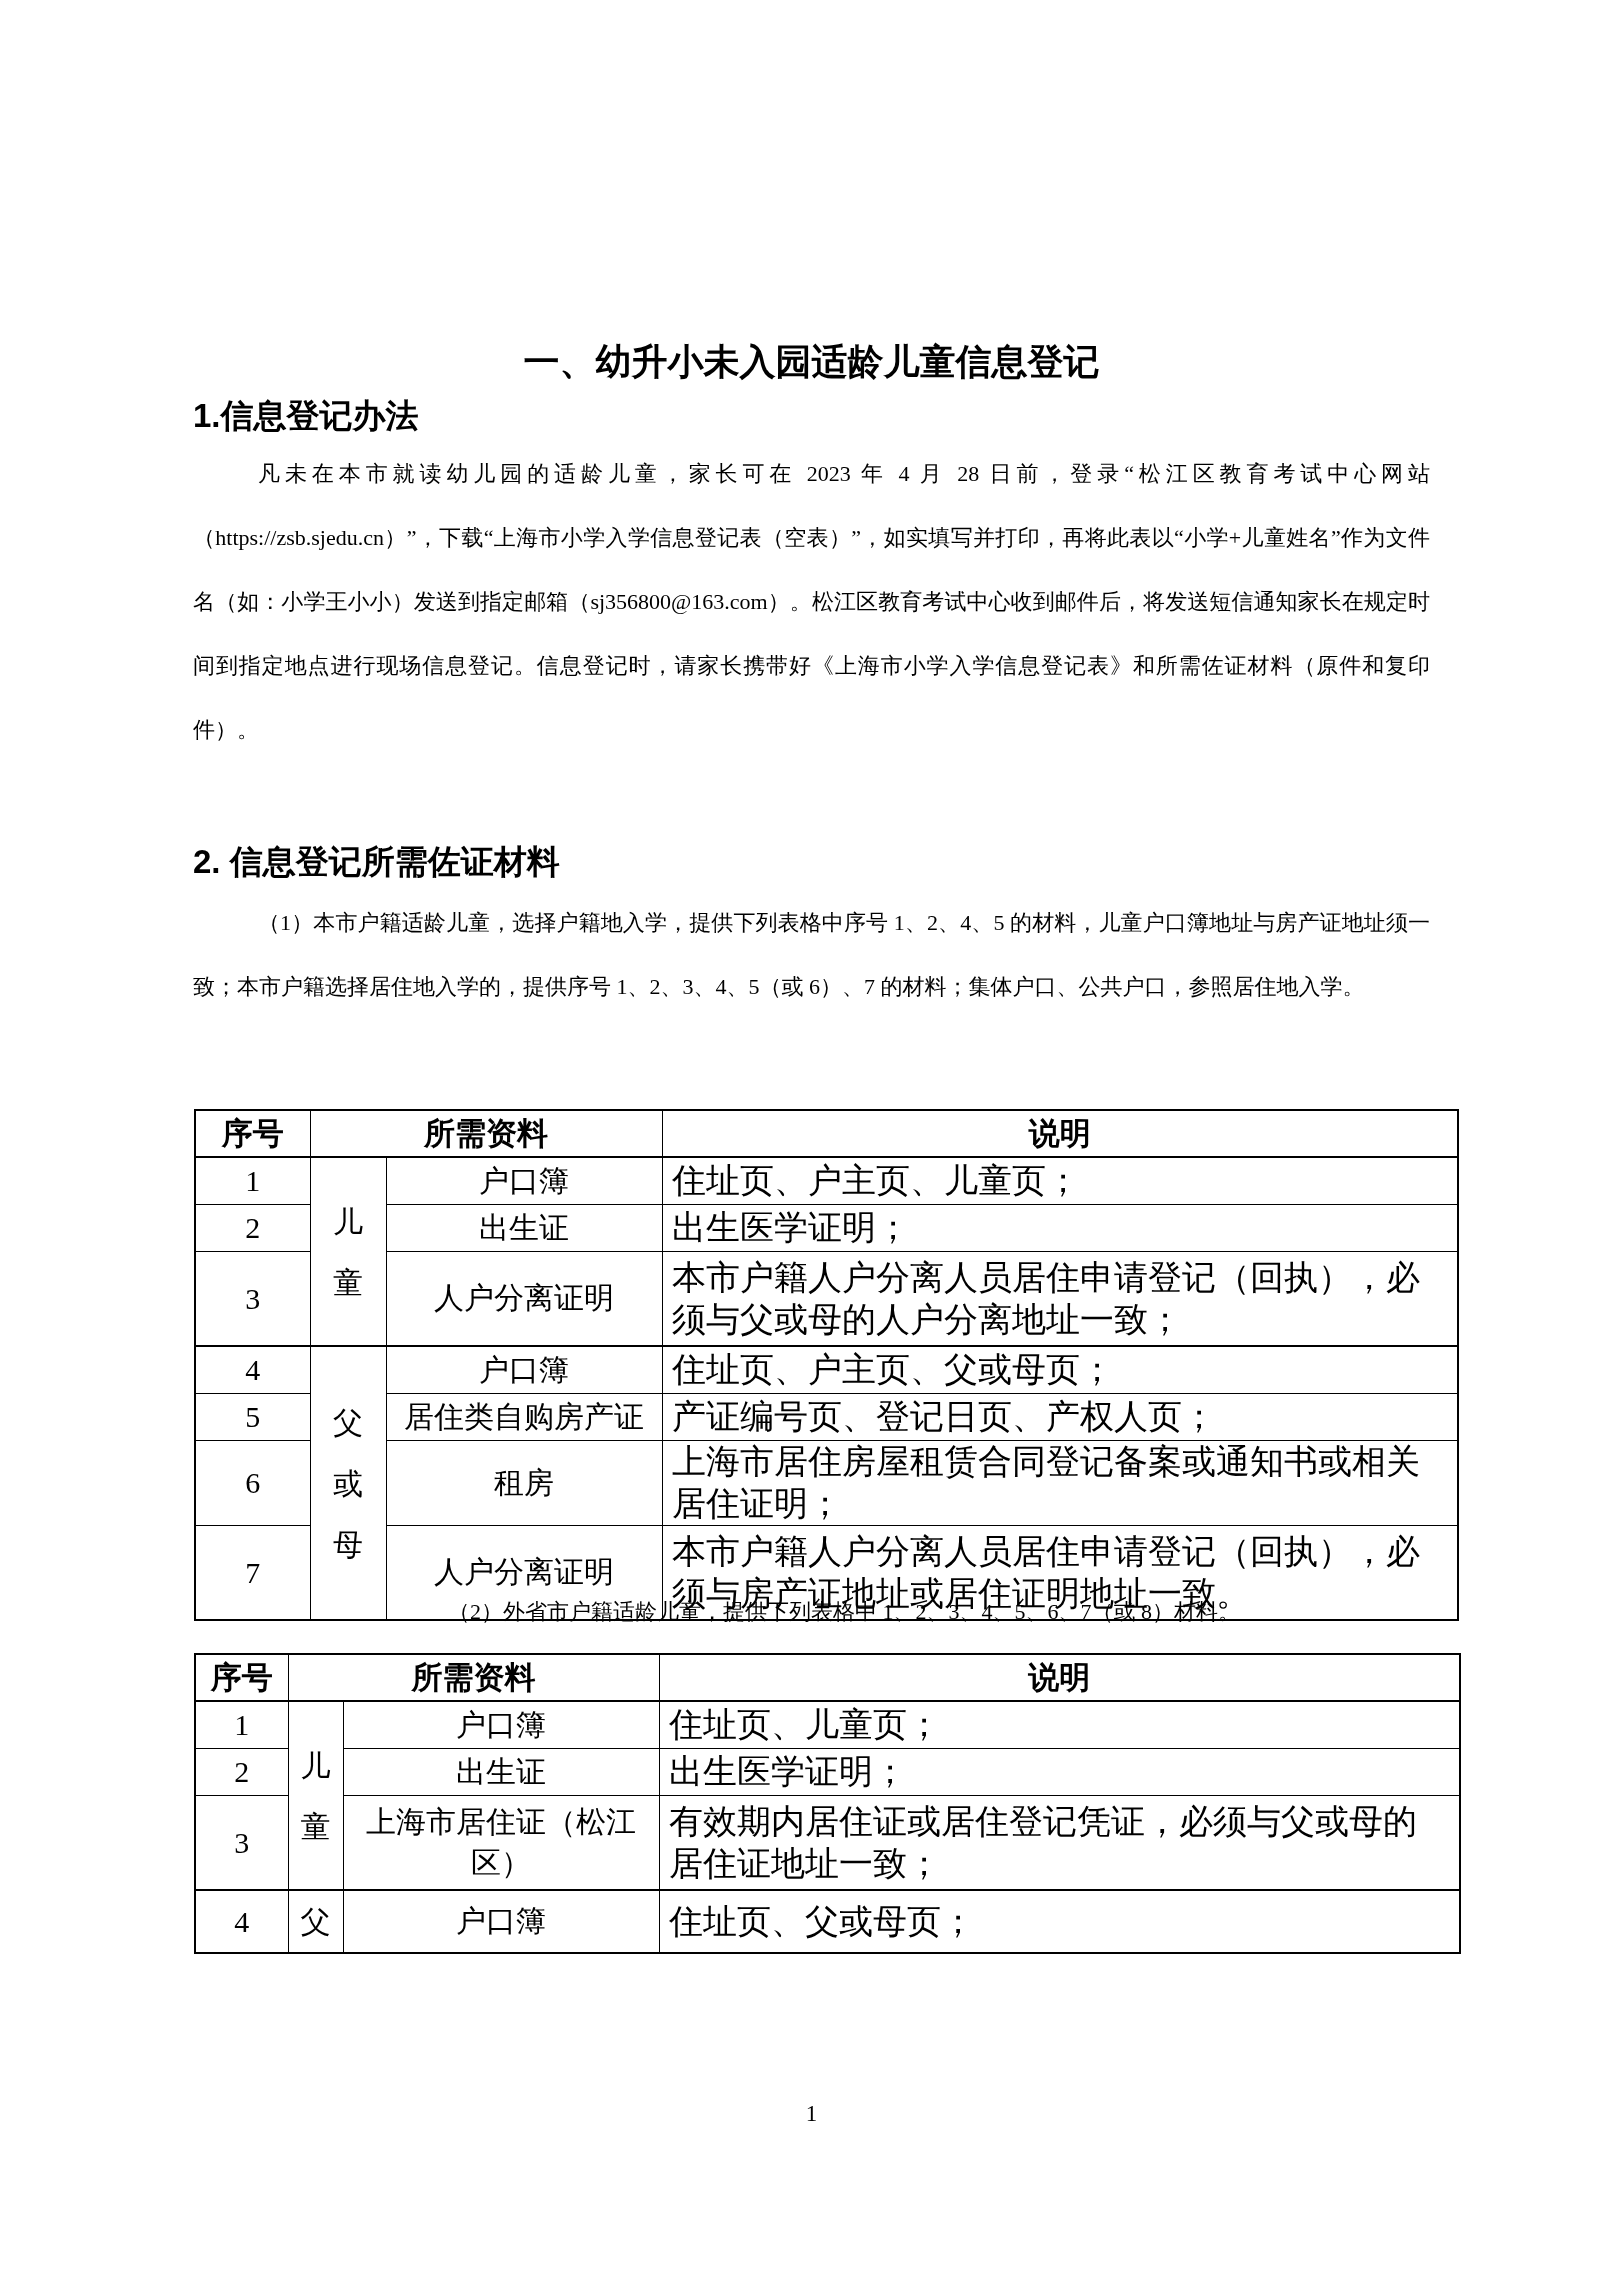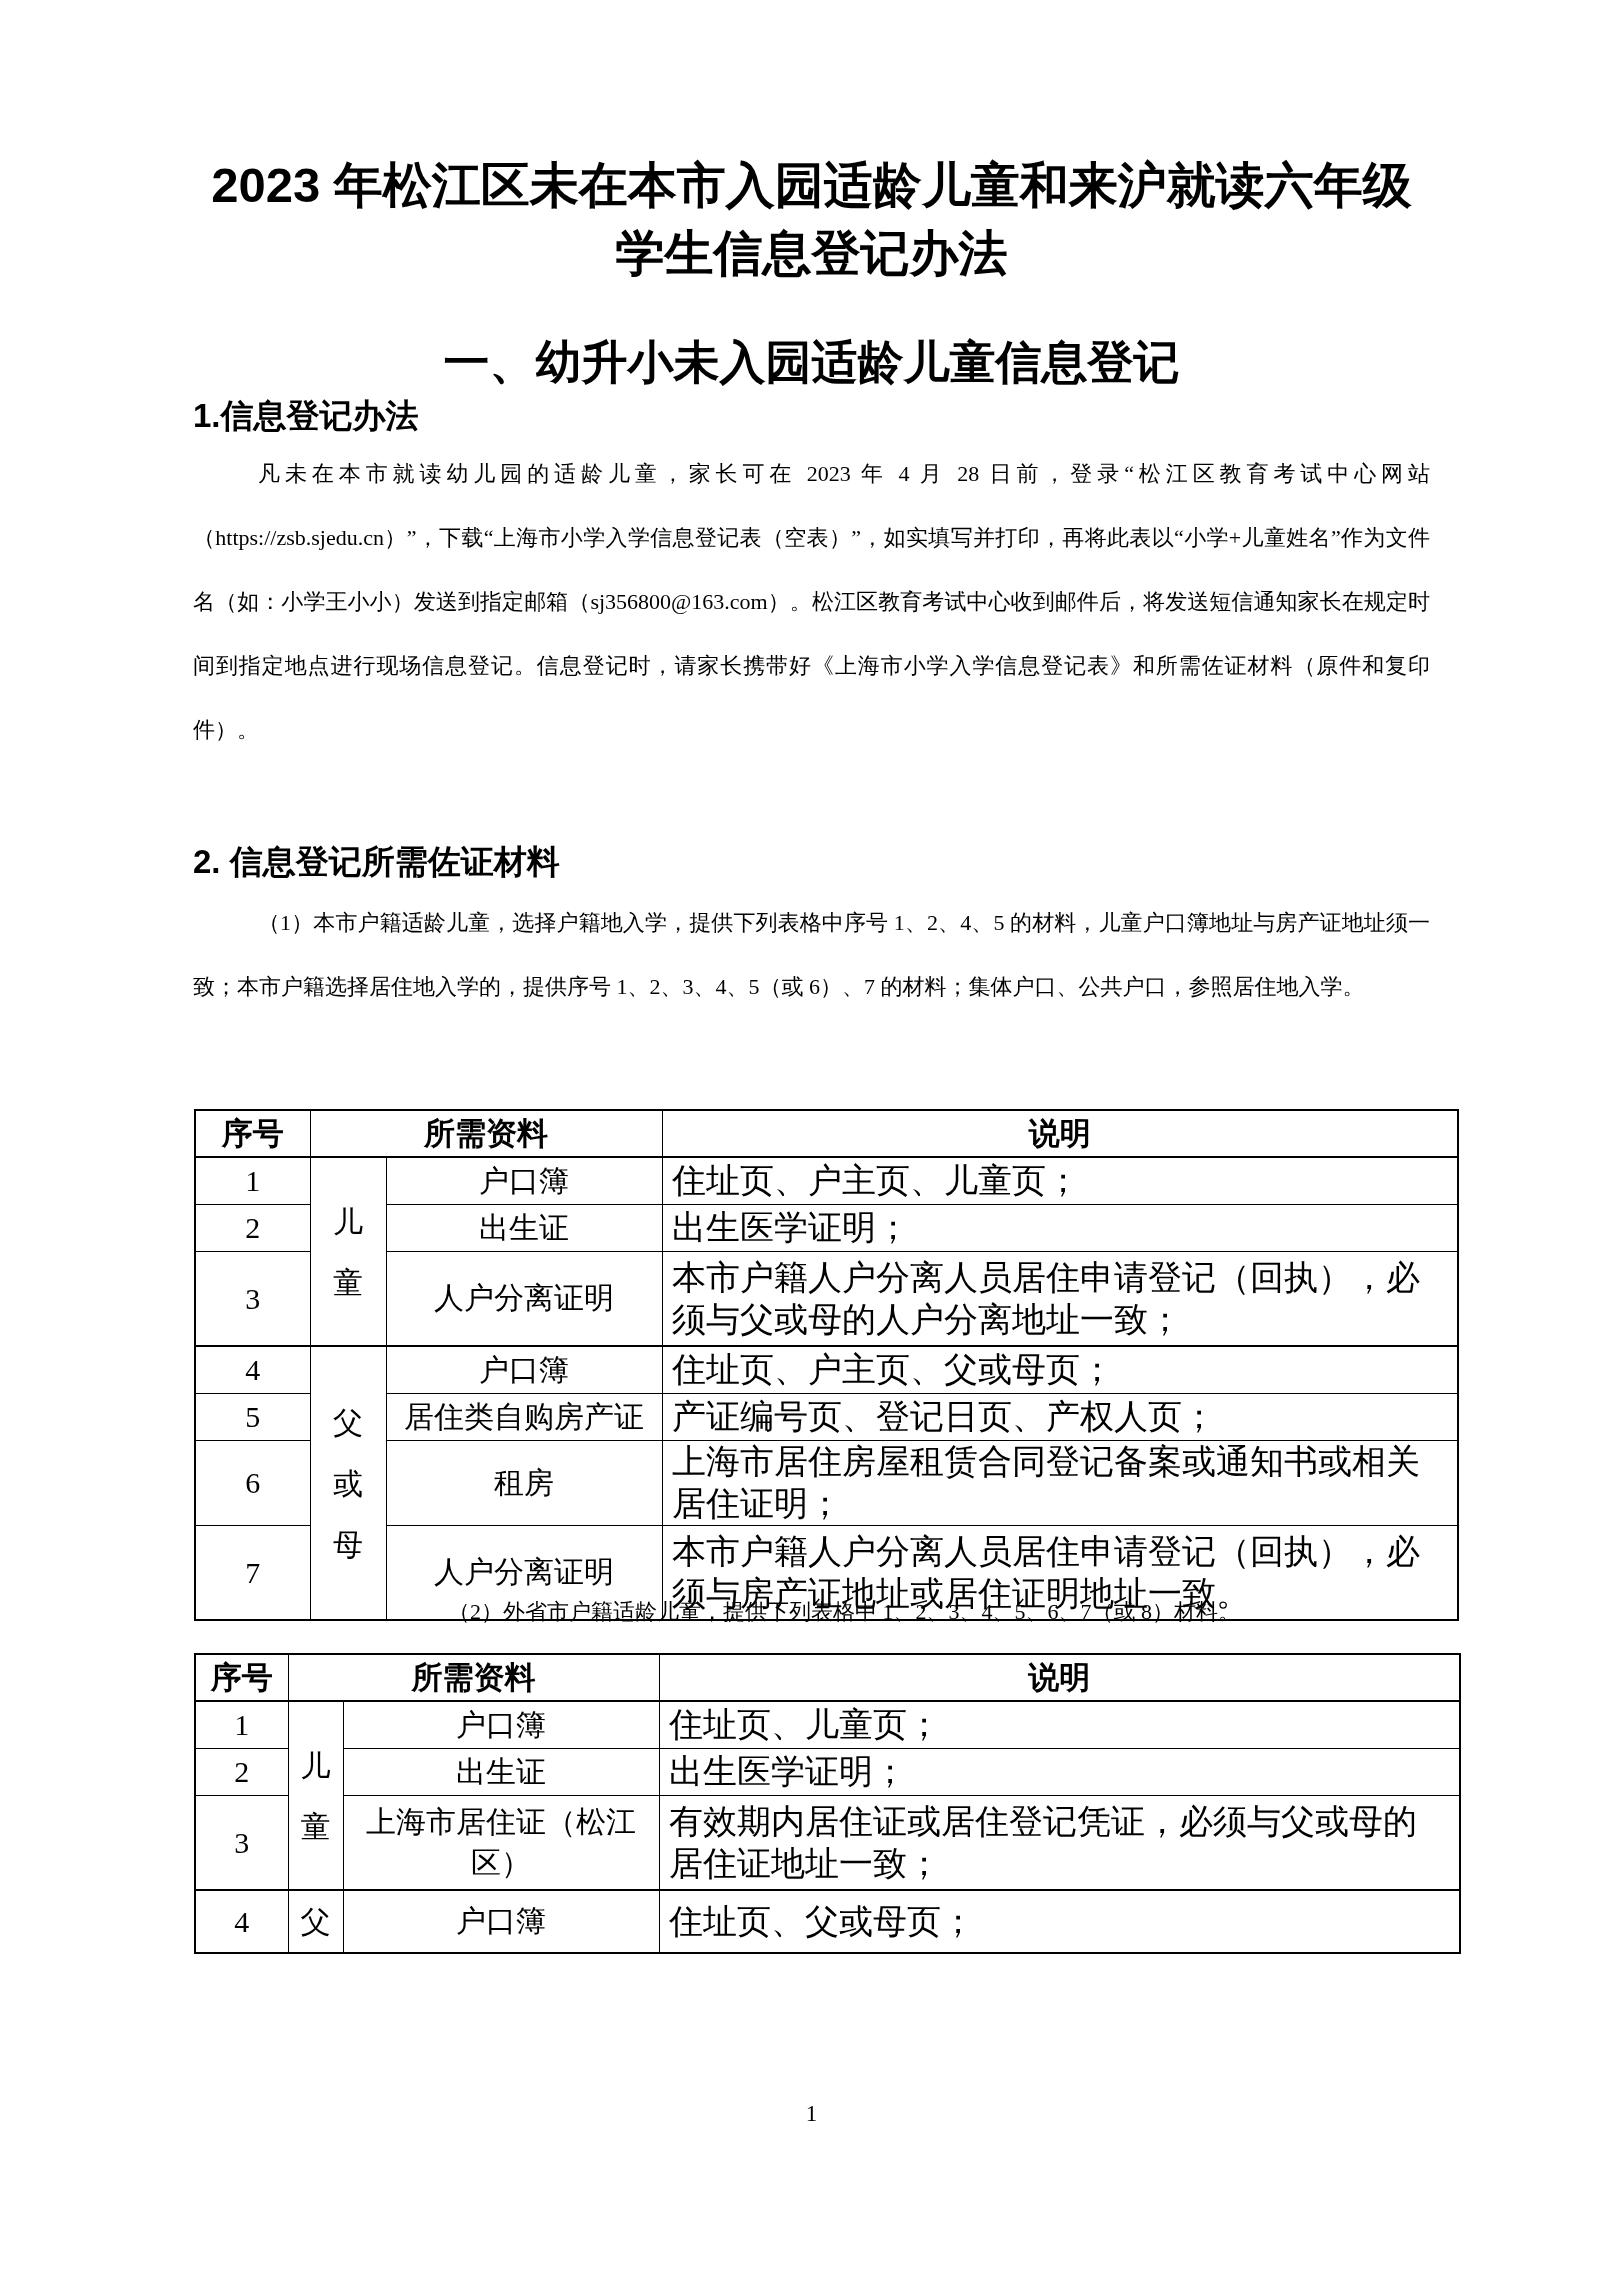--- a/index.html
+++ b/index.html
@@ -24,21 +24,21 @@
     line-height:68px;
   }
   .section-heading{
     position:absolute;
     left:193px; top:335px;
     width:1237px;
     margin:0;
     text-align:center;
     font-family:"Liberation Serif", serif;
     font-weight:bold;
-    font-size:46px;
+    font-size:36px;
     line-height:55px;
   }
   .num-heading{
     position:absolute;
     left:193px;
     width:1237px;
     margin:0;
     font-family:"Liberation Sans", sans-serif;
     font-weight:bold;
     font-size:33px;
@@ -113,21 +113,20 @@
     text-align:center;
     font-size:23px;
     font-family:"Liberation Serif", serif;
   }
 </style>
 </head>
 <body>
 
 <div class="page">
 
-  <h1 class="title">2023 年松江区未在本市入园适龄儿童和来沪就读六年级学生信息登记办法</h1>
 
   <h2 class="section-heading">一、幼升小未入园适龄儿童信息登记</h2>
 
   <h3 class="num-heading" id="heading-1">1.信息登记办法</h3>
 
   <p class="para" id="para-1">凡未在本市就读幼儿园的适龄儿童，家长可在 2023 年 4 月 28 日前，登录“松江区教育考试中心网站（https://zsb.sjedu.cn）”，下载“上海市小学入学信息登记表（空表）”，如实填写并打印，再将此表以“小学+儿童姓名”作为文件名（如：小学王小小）发送到指定邮箱（sj356800@163.com）。松江区教育考试中心收到邮件后，将发送短信通知家长在规定时间到指定地点进行现场信息登记。信息登记时，请家长携带好《上海市小学入学信息登记表》和所需佐证材料（原件和复印件）。</p>
 
   <h3 class="num-heading" id="heading-2">2. 信息登记所需佐证材料</h3>
 
   <p class="para" id="para-2">（1）本市户籍适龄儿童，选择户籍地入学，提供下列表格中序号 1、2、4、5 的材料，儿童户口簿地址与房产证地址须一致；本市户籍选择居住地入学的，提供序号 1、2、3、4、5（或 6）、7 的材料；集体户口、公共户口，参照居住地入学。</p>

